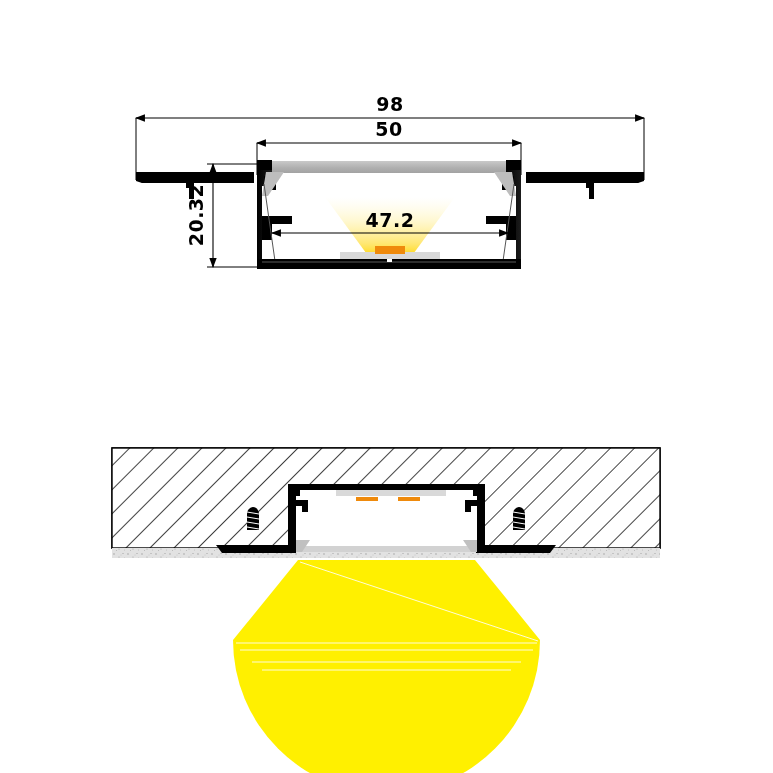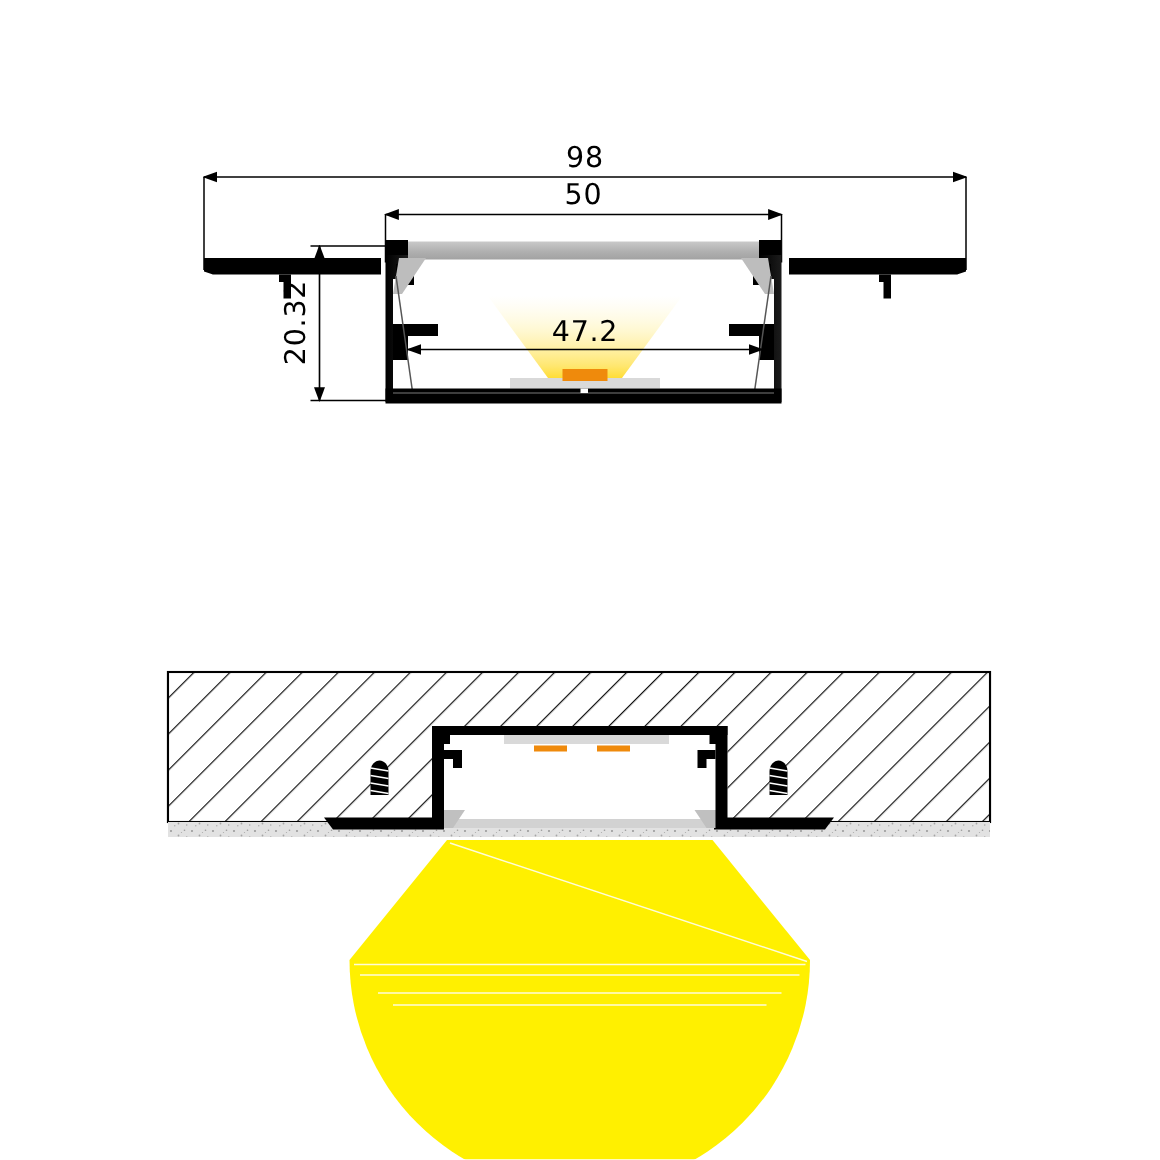--- a/index.html
+++ b/index.html
@@ -13,20 +13,21 @@
     height: 773px;
     font-family: "Liberation Sans", sans-serif;
     overflow: hidden;
     position: relative;
   }
   #drawing-root {
     position: absolute;
     left: 0; top: 0;
     width: 773px;
     height: 773px;
+    font-weight: bold;
   }
   svg.sheet {
     display: block;
     width: 773px;
     height: 773px;
     background: #ffffff;
   }
   text.dim {
     font-family: "DejaVu Sans", sans-serif;
     font-size: 19px;

